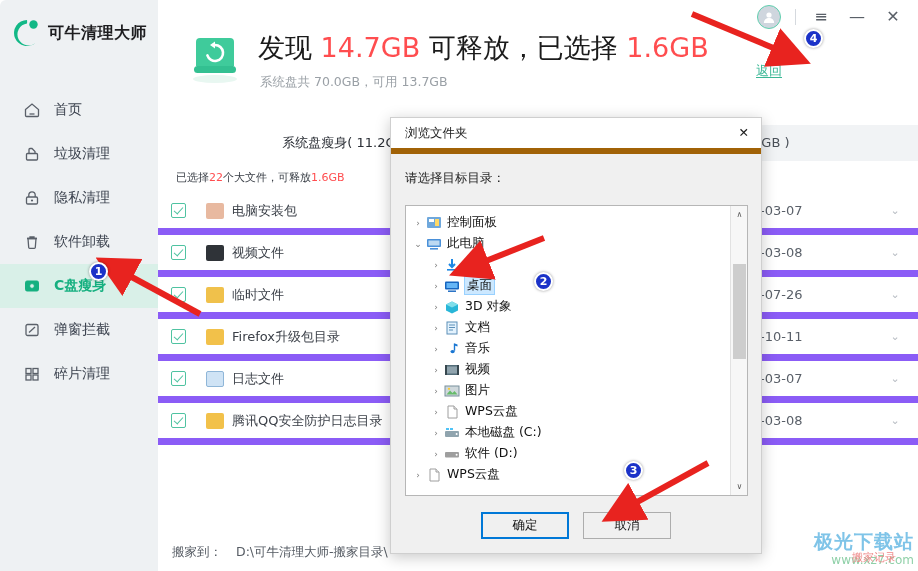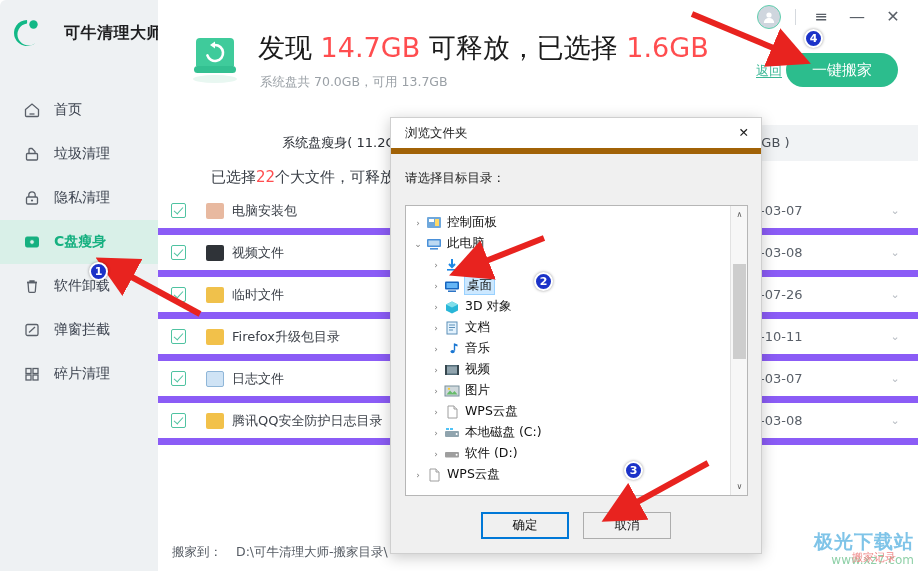--- a/index.html
+++ b/index.html
@@ -17,21 +17,21 @@
 
   
   .sidebar {
     position: absolute; left: 0; top: 0;
     width: 158px; height: 571px;
     background: #eef1f3;
     border-top-left-radius: 6px;
   }
   .brand {
     position: absolute; left: 12px; top: 18px;
-    display: flex; align-items: center; gap: 22px;
+    display: flex; align-items: center; gap: 6px;
   }
   .brand-mark { width: 30px; height: 30px; flex: 0 0 30px; }
   .brand-text {
     font-size: 16px; font-weight: bold; color: #1d1d1f;
     letter-spacing: .5px; white-space: nowrap;
   }
   .nav { position: absolute; left: 0; top: 88px; width: 158px; }
   .nav-item {
     position: relative;
     height: 44px; display: flex; align-items: center;
@@ -106,21 +106,21 @@
   }
   .tab.active { background: #ffffff; color: #2b2f36; }
 
   
   .list-wrap {
     position: absolute; left: 158px; top: 161px;
     width: 760px; height: 372px; background: #fff;
   }
   .summary {
     height: 32px; display: flex; align-items: center;
-    padding-left: 10px; font-size: 15px; color: #3b4048; margin-left: 43px;
+    padding-left: 18px; font-size: 11px; color: #3b4048;
   }
   .summary .hl { color: #ff4d4f; }
   .col-head {
     height: 34px; display: flex; align-items: center;
     font-size: 13px; color: #4d535b;
     border-bottom: 1px solid #eceff1;
   }
   .row {
     height: 42px; display: flex; align-items: center;
     border-bottom: 7px solid #8b5cf6; font-size: 13px; color: #3a3f47;
@@ -261,34 +261,34 @@
 
       <div class="nav-item">
         <svg class="ico" viewBox="0 0 20 20">
           <path d="M6.8 9V7a3.2 3.2 0 0 1 6.4 0v2" fill="none" stroke="#5a6069" stroke-width="1.3"></path>
           <rect x="4.5" y="9" width="11" height="7" rx="1.3" fill="none" stroke="#5a6069" stroke-width="1.3"></rect>
           <circle cx="10" cy="12.5" r="1.1" fill="#5a6069"></circle>
         </svg>
         <span>隐私清理</span>
       </div>
 
+      <div class="nav-item">
+        <svg class="ico" viewBox="0 0 20 20">
+          <path d="M5 6.5h10M8 6.5V5h4v1.5" fill="none" stroke="#5a6069" stroke-width="1.3"></path>
+          <path d="M6 6.5h8l-.7 9a1 1 0 0 1-1 .9H7.7a1 1 0 0 1-1-.9z" fill="none" stroke="#5a6069" stroke-width="1.3"></path>
+        </svg>
+        <span>软件卸载</span>
+      </div>
+
       <div class="nav-item active">
         <svg class="ico" viewBox="0 0 20 20">
           <rect x="3.5" y="5" width="13" height="10" rx="1.6" fill="#16b080"></rect>
           <circle cx="10" cy="10" r="2.4" fill="#d9f0e8"></circle>
         </svg>
         <span>C盘瘦身</span>
-      </div>
-
-      <div class="nav-item">
-        <svg class="ico" viewBox="0 0 20 20">
-          <path d="M5 6.5h10M8 6.5V5h4v1.5" fill="none" stroke="#5a6069" stroke-width="1.3"></path>
-          <path d="M6 6.5h8l-.7 9a1 1 0 0 1-1 .9H7.7a1 1 0 0 1-1-.9z" fill="none" stroke="#5a6069" stroke-width="1.3"></path>
-        </svg>
-        <span>软件卸载</span>
       </div>
 
       <div class="nav-item">
         <svg class="ico" viewBox="0 0 20 20">
           <rect x="4" y="4.5" width="12" height="11" rx="1.6" fill="none" stroke="#5a6069" stroke-width="1.3"></rect>
           <path d="M7 12.5 13 7" stroke="#5a6069" stroke-width="1.3"></path>
         </svg>
         <span>弹窗拦截</span>
       </div>
 
@@ -310,21 +310,20 @@
       <path d="M10 8a4 4 0 0 1 4-4h30a4 4 0 0 1 4 4v24H10z" fill="#3fcb9b"></path>
       <rect x="8" y="32" width="42" height="7" rx="3.5" fill="#33c091"></rect>
       <path d="M29 11a8 8 0 1 1-7.6 10.4" fill="none" stroke="#fff" stroke-width="2.6" stroke-linecap="round"></path>
       <path d="M29 7.5v7l-5-3.5z" fill="#fff"></path>
     </svg>
     <div class="hero">
       <span>发现 </span><span class="num">14.7GB</span><span> 可释放，已选择 </span><span class="num">1.6GB</span>
     </div>
     <div class="hero-sub">系统盘共 70.0GB，可用 13.7GB</div>
     <div class="back-link">返回</div>
-    <button class="move-btn">一键搬家</button>
   </div>
 
   <div class="titlebar">
     <div class="avatar">
       <svg width="14" height="14" viewBox="0 0 14 14">
         <circle cx="7" cy="5" r="2.6" fill="#fff"></circle>
         <path d="M1.8 13a5.2 5.2 0 0 1 10.4 0z" fill="#fff"></path>
       </svg>
     </div>
     <div class="tb-div"></div>

